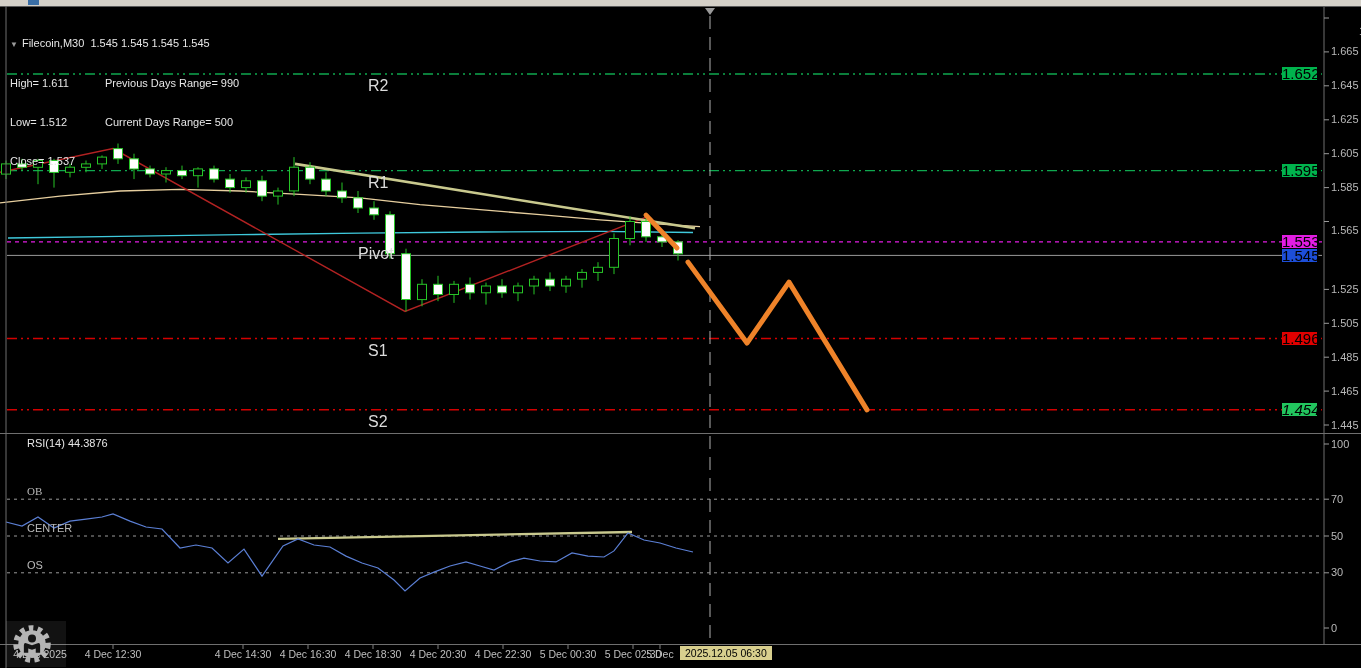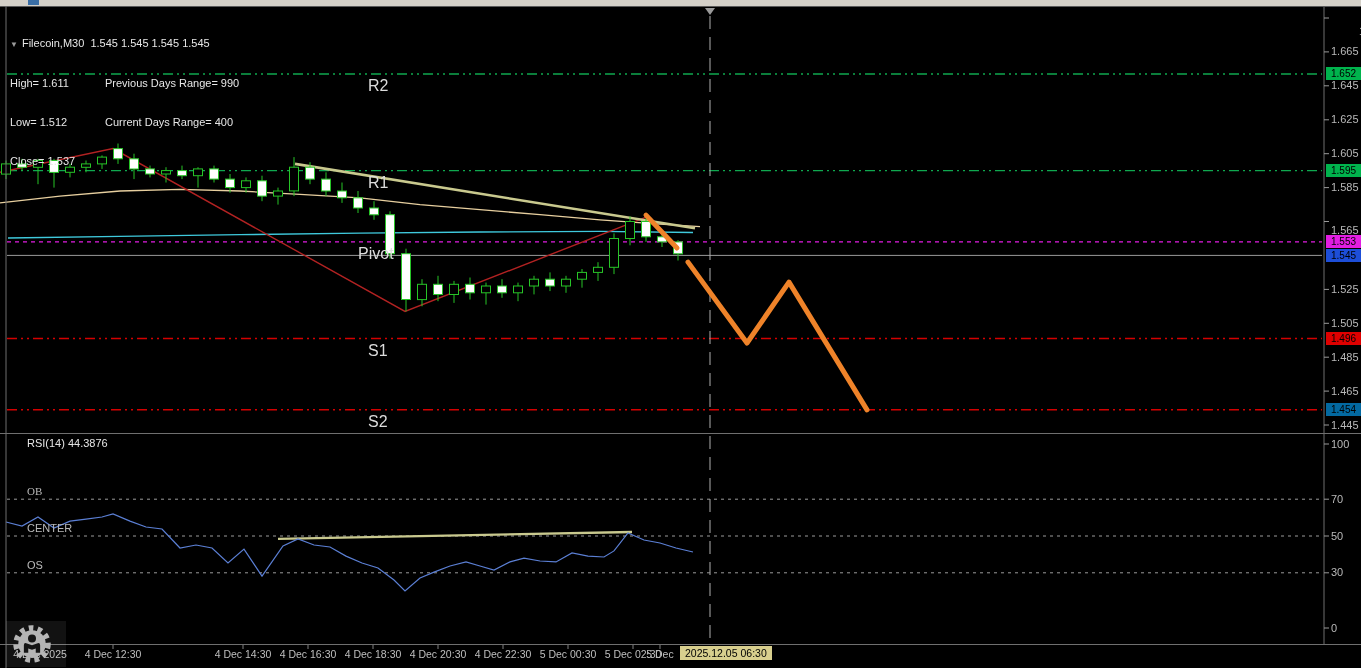--- a/index.html
+++ b/index.html
@@ -6,21 +6,21 @@
   #root{position:relative;width:1361px;height:668px;background:#000;
         font-family:"Liberation Sans",sans-serif;color:#ddd;overflow:hidden;}
   #top-strip{position:absolute;left:0;top:0;width:1361px;height:6px;background:#d4d0c8;border-bottom:1px solid #5a5a5a;}
   #top-strip .frag{position:absolute;left:28px;top:0;width:11px;height:5px;background:#3a6ea5;}
   #chart-svg{position:absolute;left:0;top:0;}
   .info-overlay{position:absolute;left:10px;top:11px;font-size:11px;line-height:13px;color:#e6e6e6;white-space:pre;}
   .info-overlay .col{display:inline-block;min-width:95px;}
   .collapse-icon{color:#9a9a9a;font-size:8px;margin-right:4px;}
   .axis-label{position:absolute;left:1331px;font-size:11px;color:#b9b9b9;white-space:nowrap;}
   .rsi-axis-label{position:absolute;left:1331px;font-size:11px;color:#b9b9b9;}
-  .badge{position:absolute;left:1326px;width:35px;height:13px;font-size:10px;line-height:13px;
+  .badge{position:absolute;left:1282px;width:35px;height:13px;font-size:15px;line-height:13px;
          text-align:center;color:#000;}
   .pivot-label{position:absolute;font-size:16px;color:#dcdcdc;}
   .rsi-label{position:absolute;left:27px;top:437px;font-size:11px;color:#e6e6e6;}
   .rsi-level-label{position:absolute;left:27px;font-size:11px;color:#b9b9b9;}
   .time-label{position:absolute;top:648px;transform:translateX(-50%);font-size:10.5px;color:#bfbfbf;white-space:nowrap;}
   .time-badge{position:absolute;top:646px;height:14px;line-height:14px;padding:0 5px;font-size:10.5px;
               color:#000;white-space:nowrap;z-index:5;}
   #logo{position:absolute;left:6px;top:621px;height:46px;display:flex;align-items:center;gap:7px;
         background:rgba(255,255,255,0.07);padding:0 14px 0 6px;z-index:6;}
   #logo .logo-text{display:flex;flex-direction:column;line-height:1;}
@@ -174,21 +174,21 @@
       <line x1="438" y1="645" x2="438" y2="649" stroke="#808080"></line>
       <line x1="503" y1="645" x2="503" y2="649" stroke="#808080"></line>
       <line x1="568" y1="645" x2="568" y2="649" stroke="#808080"></line>
       <line x1="633" y1="645" x2="633" y2="649" stroke="#808080"></line>
       <line x1="660" y1="645" x2="660" y2="649" stroke="#808080"></line>
     </svg>
 
   <div class="info-overlay">
     <div><span class="collapse-icon">▼</span><span>Filecoin,M30</span>&nbsp;&nbsp;<span>1.545 1.545 1.545 1.545</span></div>
     <div><span class="col">High= 1.611</span><span>Previous Days Range= 990</span></div>
-    <div><span class="col">Low= 1.512</span><span>Current Days Range= 400</span></div>
+    <div><span class="col">Low= 1.512</span><span>Current Days Range= 500</span></div>
     <div><span>Close= 1.537</span></div>
   </div>
 
   <div class="rsi-label">RSI(14) 44.3876</div>
 
   <div id="labels">
       <div class="pivot-label" style="left: 368px; top: 76.968px;">R2</div>
       <div class="pivot-label" style="left: 368px; top: 173.64px;">R1</div>
       <div class="pivot-label" style="left: 358px; top: 244.872px;">Pivot</div>
       <div class="pivot-label" style="left: 368px; top: 341.544px;">S1</div>
@@ -206,21 +206,21 @@
       <div class="axis-label" style="top: 282.86px;">1.525</div>
       <div class="axis-label" style="top: 316.78px;">1.505</div>
       <div class="axis-label" style="top: 350.7px;">1.485</div>
       <div class="axis-label" style="top: 384.62px;">1.465</div>
       <div class="axis-label" style="top: 418.54px;">1.445</div>
       <div class="badge" style="top: 67.468px; background: rgb(0, 179, 77);">1.652</div>
       <div class="badge" style="top: 164.14px; background: rgb(0, 179, 77);">1.595</div>
       <div class="badge" style="top: 235.372px; background: rgb(226, 29, 226);">1.553</div>
       <div class="badge" style="top: 248.94px; background: #1d4ed8;">1.545</div>
       <div class="badge" style="top: 332.044px; background: rgb(223, 0, 0);">1.496</div>
-      <div class="badge" style="top: 403.276px; background: #0369a1;">1.454</div>
+      <div class="badge" style="top: 403.276px; background: #22c55e; font-style: italic;">1.454</div>
       <div class="rsi-axis-label" style="top: 437.5px;">100</div>
       <div class="rsi-axis-label" style="top: 492.7px;">70</div>
       <div class="rsi-axis-label" style="top: 529.5px;">50</div>
       <div class="rsi-axis-label" style="top: 566.3px;">30</div>
       <div class="rsi-axis-label" style="top: 621.5px;">0</div>
       <div class="time-label" style="left: 40px;">4 Dec 2025</div>
       <div class="time-label" style="left: 113px;">4 Dec 12:30</div>
       <div class="time-label" style="left: 243px;">4 Dec 14:30</div>
       <div class="time-label" style="left: 308px;">4 Dec 16:30</div>
       <div class="time-label" style="left: 373px;">4 Dec 18:30</div>

